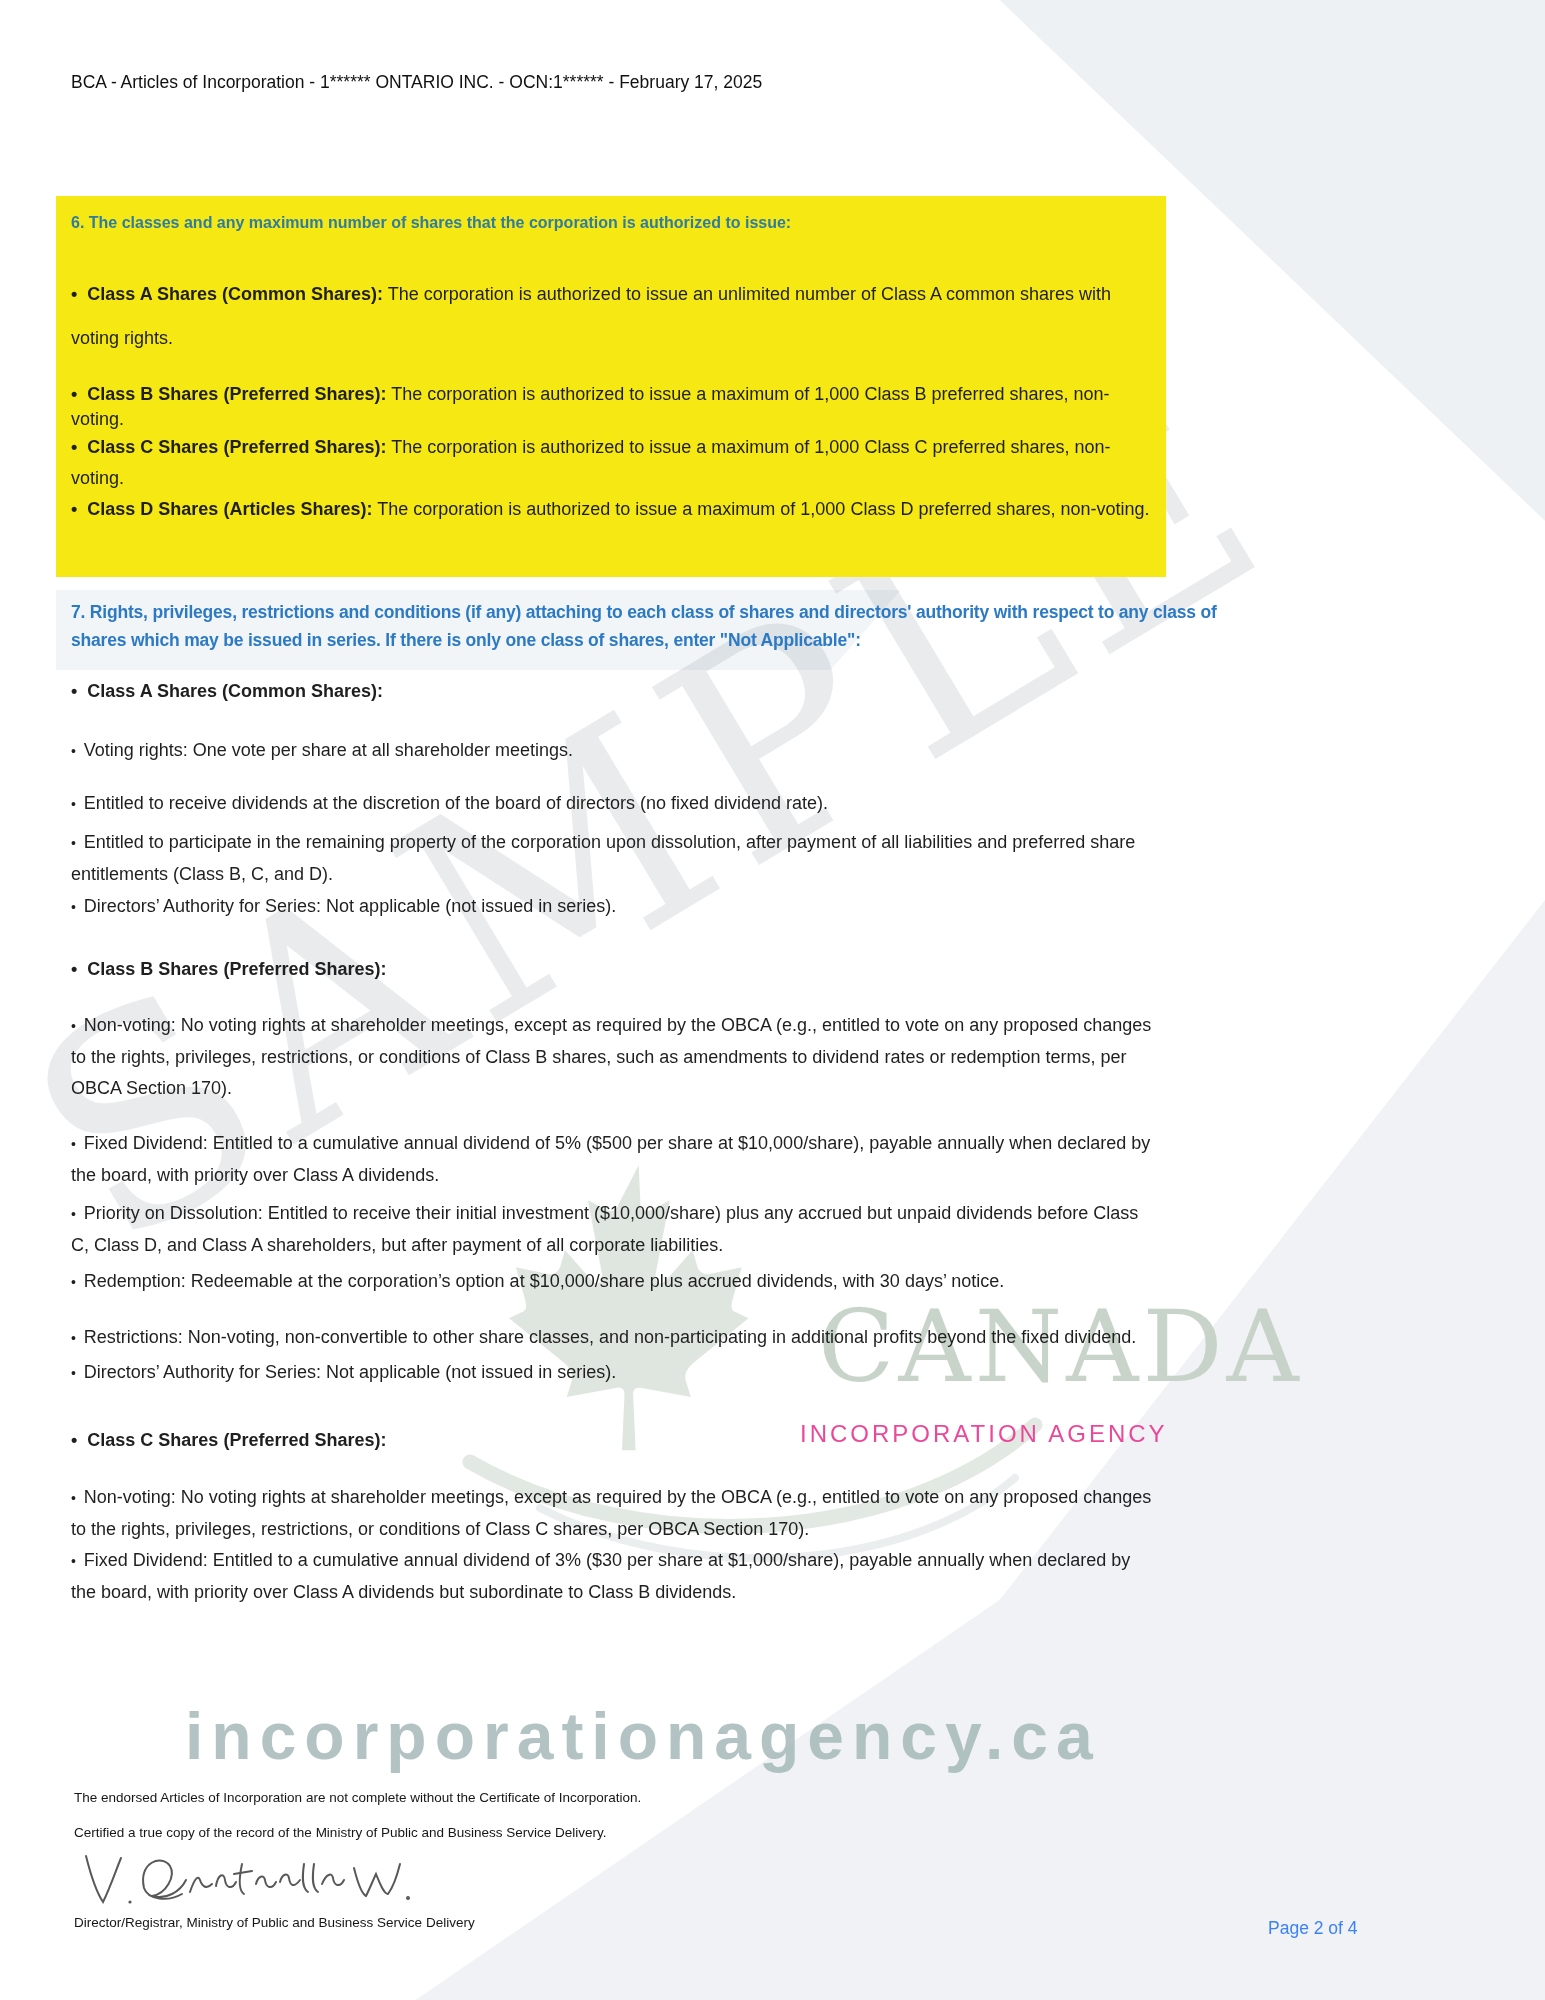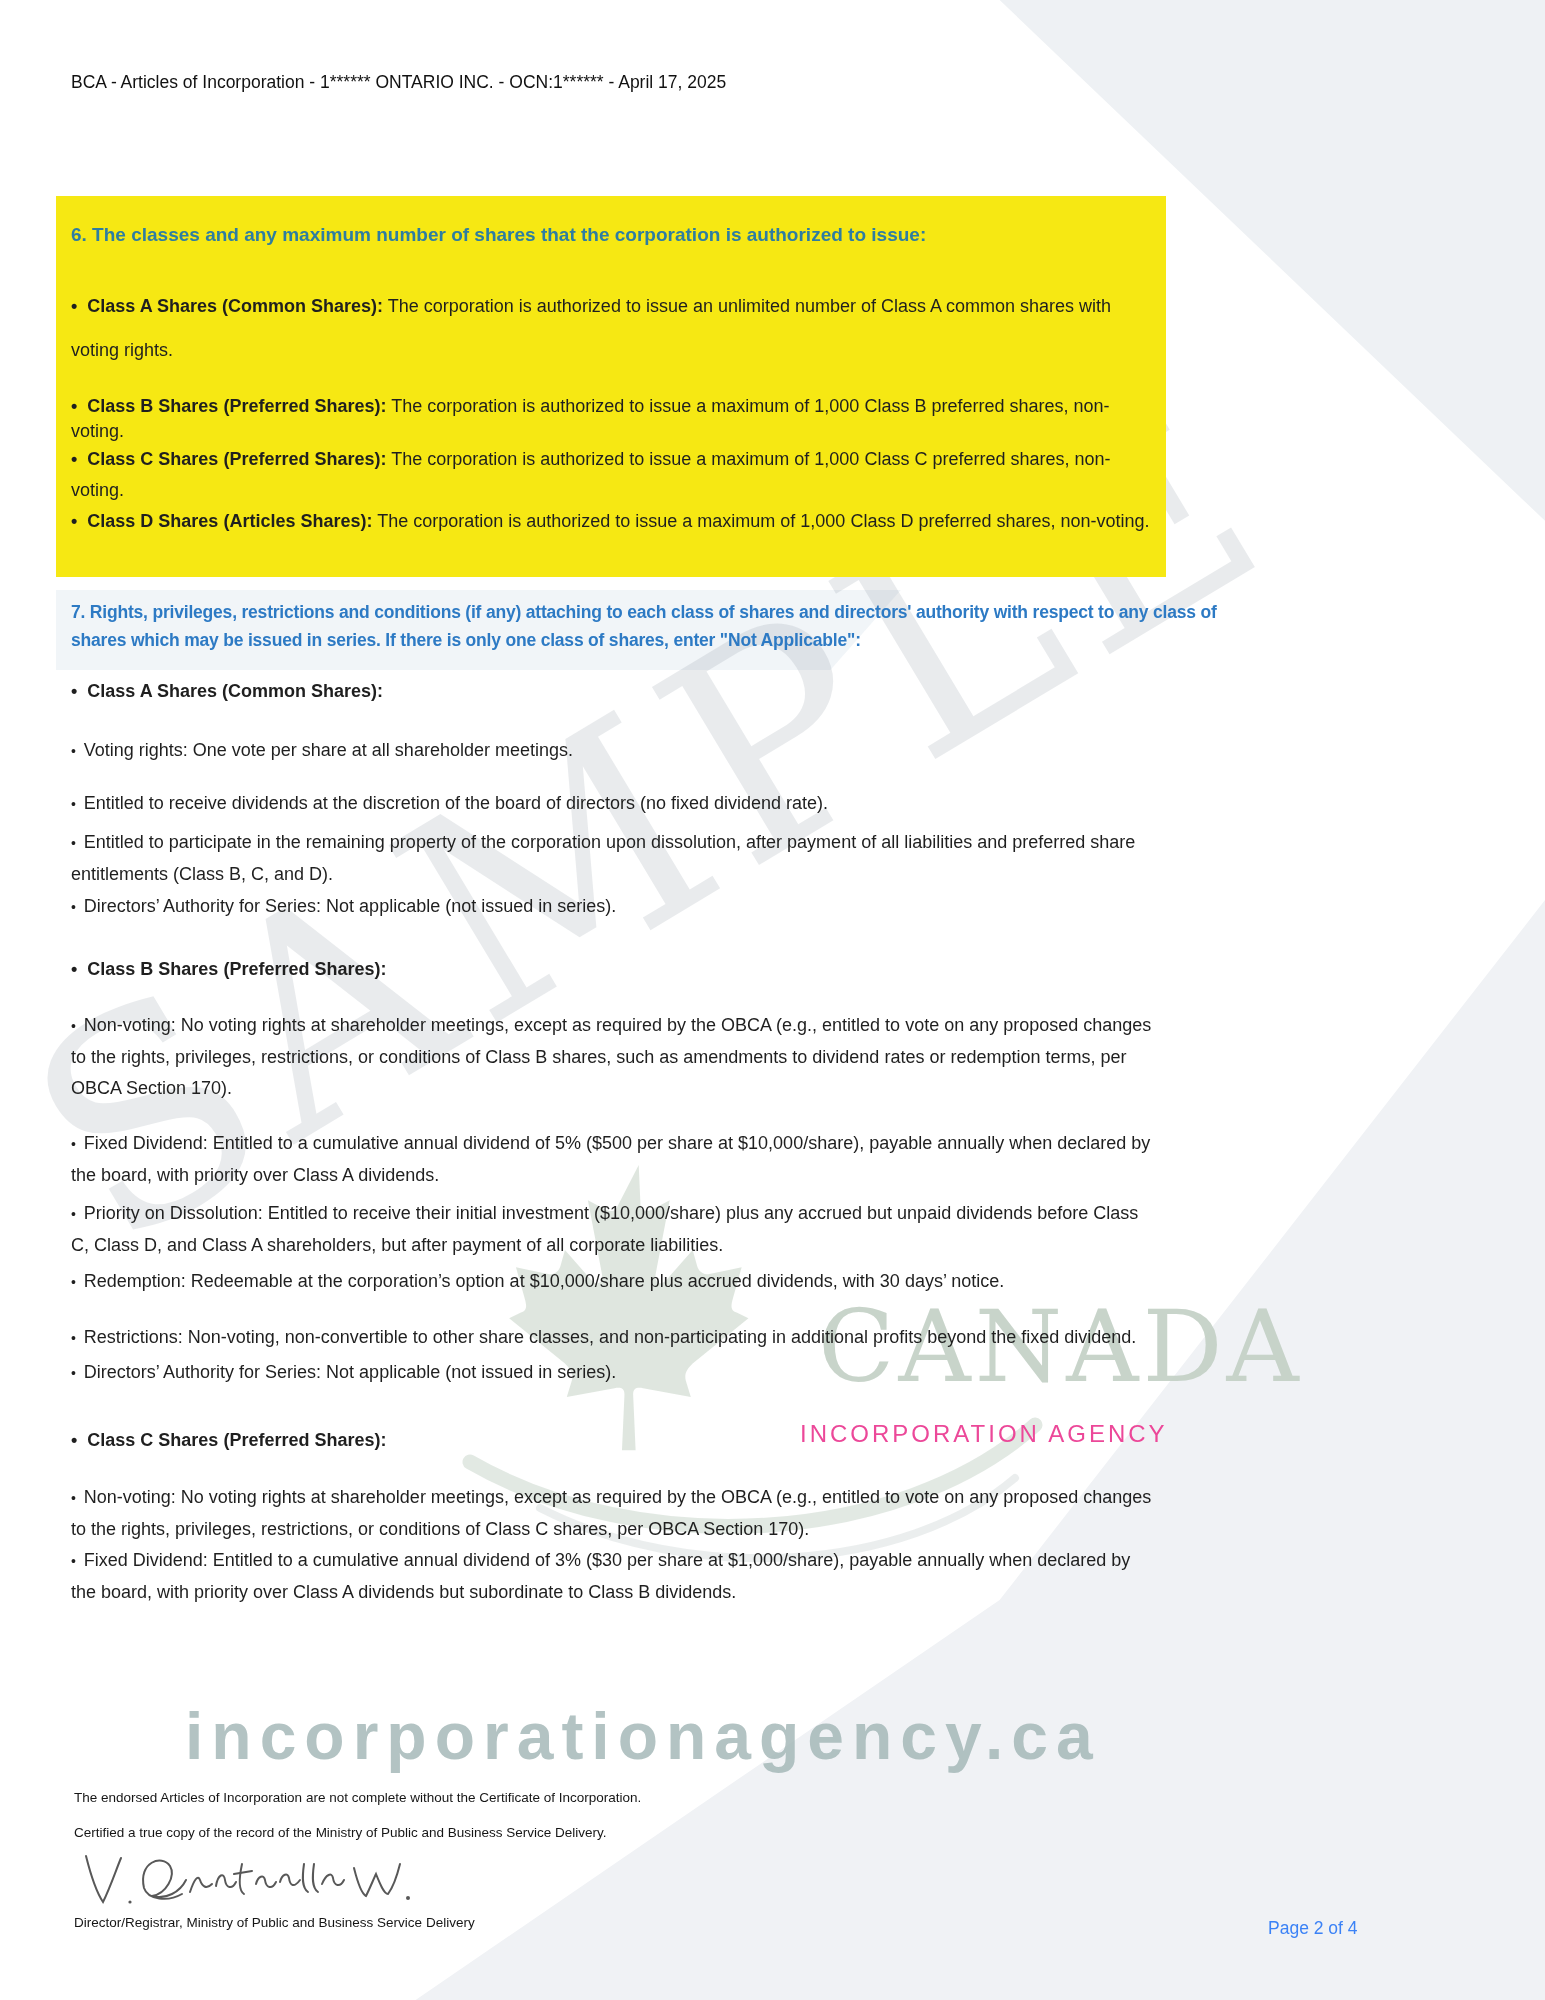--- a/index.html
+++ b/index.html
@@ -31,21 +31,21 @@
   .wm-site{left:185px;top:1698px;font-size:66px;font-weight:bold;
     letter-spacing:8px;color:#a6b9b9;opacity:.85;white-space:nowrap;}
   .wm-svg{left:0;top:0;pointer-events:none;}
 
   
   .header-line{left:71px;top:72px;font-size:17.5px;color:#111;}
 
   
   .yellow-box{left:56px;top:196px;width:1110px;height:381px;
     background:#f6e813;box-sizing:border-box;padding:6px 0 0 15px;}
-  .s6-heading{font-weight:bold;font-size:19px;margin-top:20px;line-height:26px;color:#2e7da1;}
+  .s6-heading{font-weight:bold;font-size:16px;margin-top:8px;line-height:26px;color:#2e7da1;}
   .s6-item{font-size:18px;width:1085px;}
   .s6-item::before{content:"•\00a0\00a0";font-weight:bold;}
   .iA{margin-top:36px;line-height:44px;}
   .iB{margin-top:22px;line-height:25px;}
   .iC{margin-top:0;line-height:31px;}
   .iD{margin-top:0;line-height:31px;}
 
   
   .s7-heading{left:71px;top:598px;width:1155px;font-weight:bold;font-size:17.5px;
     letter-spacing:-0.2px;line-height:28px;}
@@ -81,21 +81,21 @@
     <path d="M256 0 l-35 68 c-4 8 -11 7 -18 4 l-29 -15 22 115 c5 22 -10 22 -17 13 l-42 -48 -7 25 c-2 8 -9 16 -20 14 l-52 -11 14 50 c3 11 5 19 -6 23 l-19 9 90 73 c9 9 14 16 11 28 l-8 26 77 -14 c10 -2 16 0 16 10 l-4 90 h22 l-4 -90 c0 -10 6 -12 16 -10 l77 14 -8 -26 c-3 -12 2 -19 11 -28 l90 -73 -19 -9 c-11 -4 -9 -12 -6 -23 l14 -50 -52 11 c-11 2 -18 -6 -20 -14 l-7 -25 -42 48 c-7 9 -22 9 -17 -13 l22 -115 -29 15 c-7 3 -14 4 -18 -4 z"></path>
   </g>
   <path d="M470 1462 C640 1560 900 1545 1035 1425" stroke="#cbd7cc" stroke-width="15" fill="none" opacity="0.55" stroke-linecap="round"></path>
   <path d="M540 1508 C690 1585 905 1572 1015 1478" stroke="#dde2e2" stroke-width="8" fill="none" opacity="0.6" stroke-linecap="round"></path>
 </svg>
 
 <div class="abs wm-canada">CANADA</div>
 <div class="abs wm-agency">INCORPORATION AGENCY</div>
 <div class="abs wm-site">incorporationagency.ca</div>
 
-<div class="abs header-line">BCA - Articles of Incorporation - 1****** ONTARIO INC. - OCN:1****** - April 17, 2025</div>
+<div class="abs header-line">BCA - Articles of Incorporation - 1****** ONTARIO INC. - OCN:1****** - February 17, 2025</div>
 
 <div class="abs yellow-box">
   <div class="s6-heading">6. The classes and any maximum number of shares that the corporation is authorized to issue:</div>
   <div class="s6-item iA"><b>Class A Shares (Common Shares):</b> <span>The corporation is authorized to issue an unlimited number of Class A common shares with voting rights.</span></div>
   <div class="s6-item iB"><b>Class B Shares (Preferred Shares):</b> <span>The corporation is authorized to issue a maximum of 1,000 Class B preferred shares, non-voting.</span></div>
   <div class="s6-item iC"><b>Class C Shares (Preferred Shares):</b> <span>The corporation is authorized to issue a maximum of 1,000 Class C preferred shares, non-voting.</span></div>
   <div class="s6-item iD"><b>Class D Shares (Articles Shares):</b> <span>The corporation is authorized to issue a maximum of 1,000 Class D preferred shares, non-voting.</span></div>
 </div>
 
 <div class="abs s7-heading" style="color:#2d7ac4;">7. Rights, privileges, restrictions and conditions (if any) attaching to each class of shares and directors' authority with respect to any class of shares which may be issued in series. If there is only one class of shares, enter "Not Applicable":</div>

